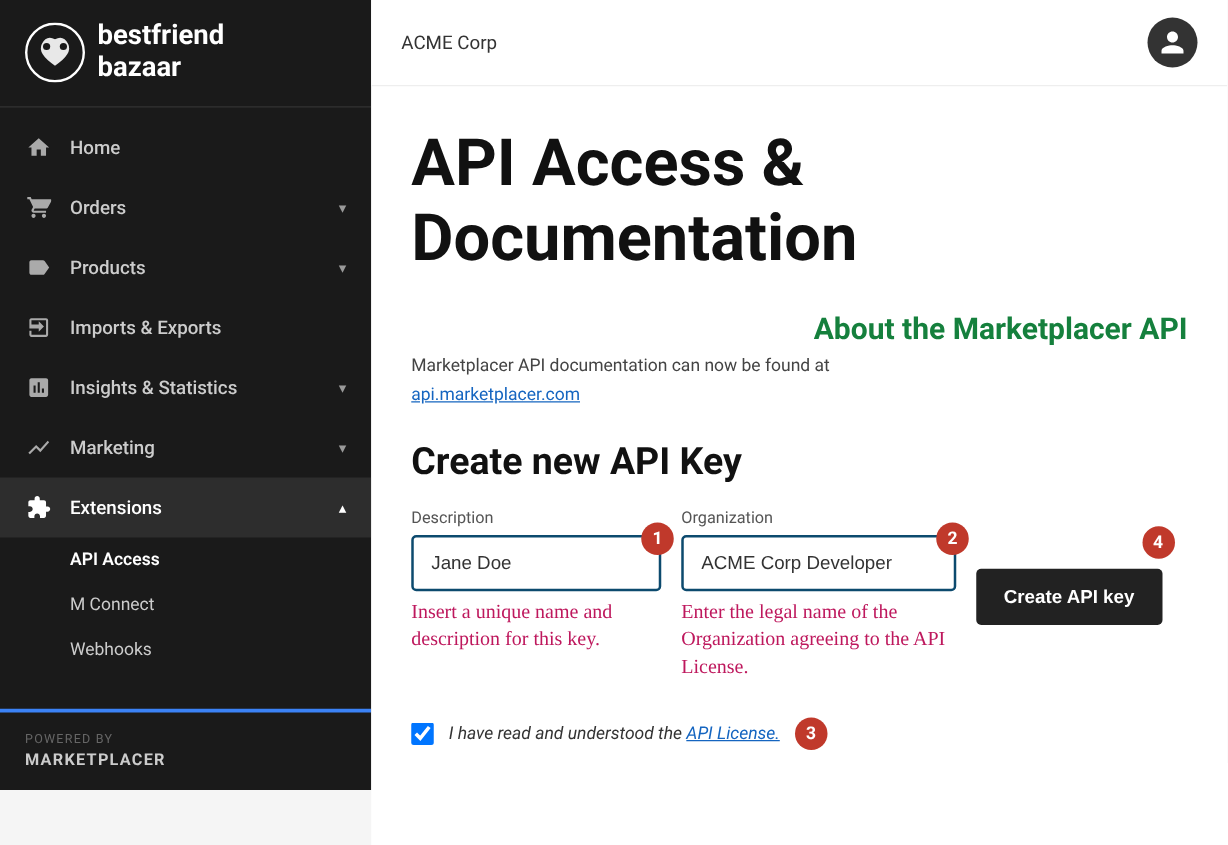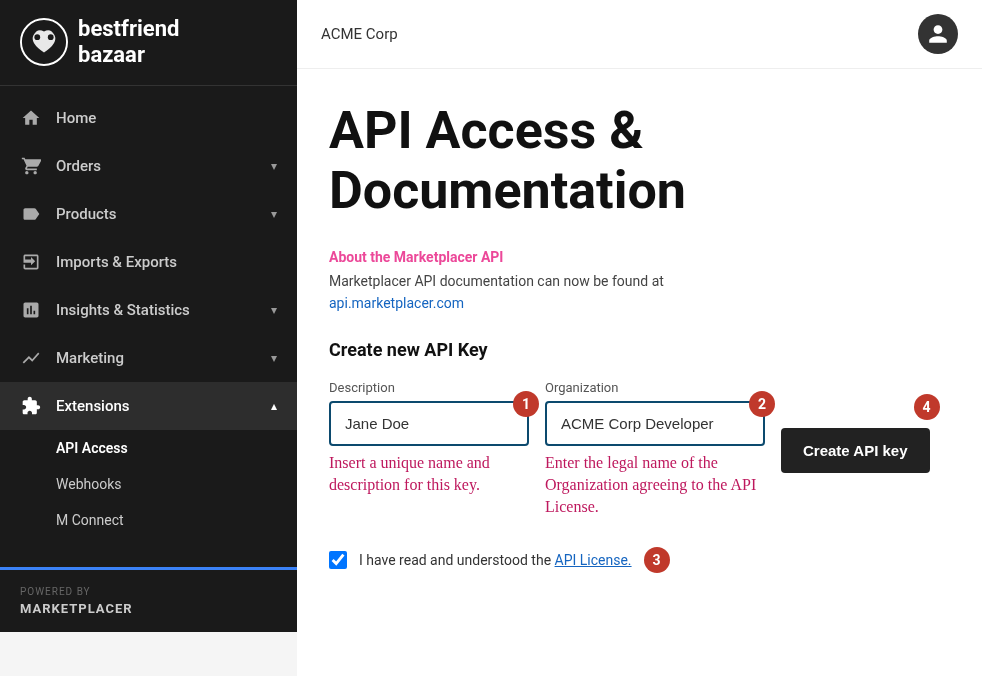--- a/index.html
+++ b/index.html
@@ -112,39 +112,41 @@
       overflow-y: auto;
     }
     .page-title {
       font-size: 52px;
       font-weight: 700;
       line-height: 1.15;
       color: #111;
       margin-bottom: 28px;
     }
     .section-title {
-      font-size: 14px;
+      font-size: 24px;
       font-weight: 700;
-      color: #ec4899;
+      color: #15803d;
       margin-bottom: 8px;
+      text-align: right;
     }
     .section-desc {
       font-size: 14px;
       color: #444;
       margin-bottom: 4px;
     }
     .api-link {
       font-size: 14px;
       color: #1565c0;
+      text-decoration: underline;
       cursor: pointer;
       display: inline-block;
       margin-bottom: 28px;
     }
     .create-title {
-      font-size: 18px;
+      font-size: 30px;
       font-weight: 700;
       color: #111;
       margin-bottom: 20px;
     }
     .form-row {
       display: flex;
       align-items: flex-start;
       gap: 16px;
       margin-bottom: 20px;
     }
@@ -197,20 +199,21 @@
       margin-top: 8px;
     }
     .checkbox-row input[type="checkbox"] {
       width: 18px;
       height: 18px;
       cursor: pointer;
     }
     .checkbox-label {
       font-size: 14px;
       color: #333;
+      font-style: italic;
     }
     .checkbox-label a {
       color: #1565c0;
       text-decoration: underline;
       cursor: pointer;
     }
 
     
     .step-badge {
       position: absolute;
@@ -313,24 +316,24 @@
           </svg>
       </span>
       <span class="nav-label" style="color:#fff">Extensions</span>
       <span class="chevron" style="color:#fff">▴</span>
     </div>
 
     <div class="nav-subitem active">
       <span>API Access</span>
     </div>
     <div class="nav-subitem">
+      <span>M Connect</span>
+    </div>
+    <div class="nav-subitem">
       <span>Webhooks</span>
-    </div>
-    <div class="nav-subitem">
-      <span>M Connect</span>
     </div>
 
   </nav>
 
   <div class="sidebar-footer">
     <div class="powered-by">POWERED BY</div>
     <div class="powered-brand">MARKETPLACER</div>
   </div>
 </aside>
 

